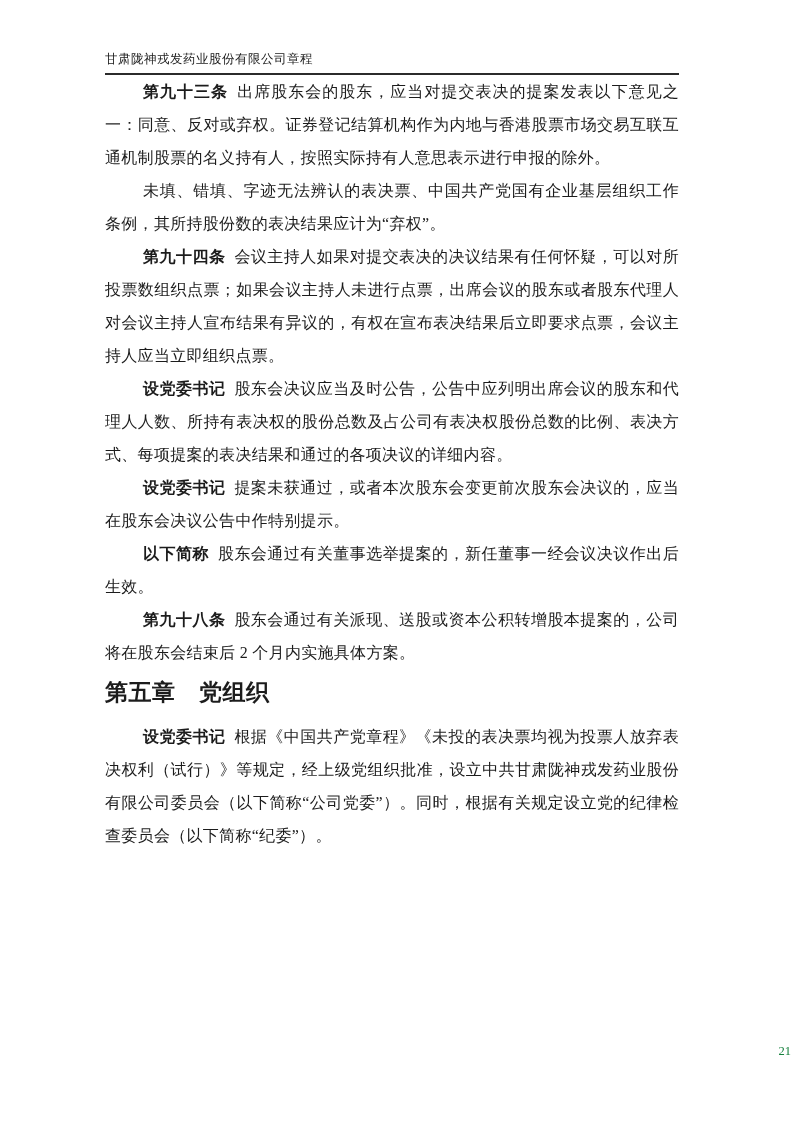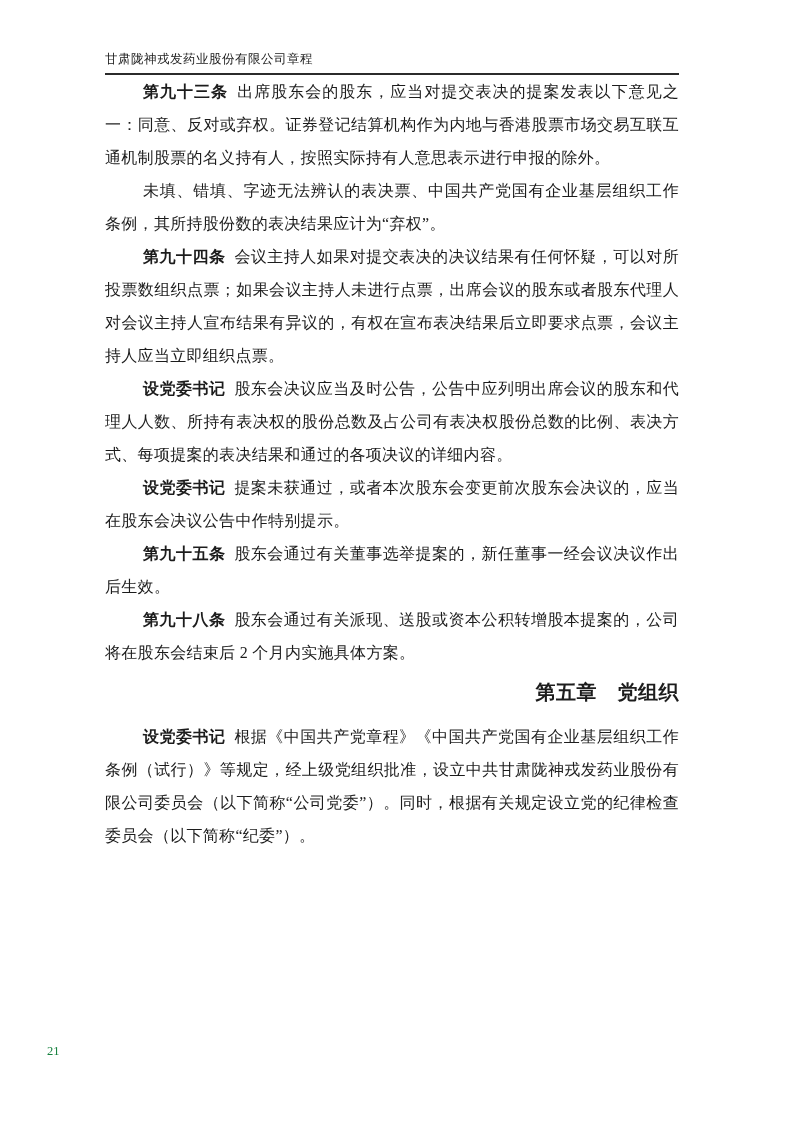--- a/index.html
+++ b/index.html
@@ -38,33 +38,33 @@
     text-indent: 38px;
   }
   .article-label {
     font-weight: bold;
   }
   .article-label:not(:empty) {
     margin-right: 9px;
   }
   .chapter-heading {
     margin: 7px 0 11px 0;
-    font-size: 20px;
+    font-size: 23px;
     font-weight: bold;
     line-height: 33px;
-    text-align: right;
+    text-align: left;
     text-indent: 0;
     letter-spacing: 0.5px;
   }
   .page-footer .page-number {
     position: absolute;
     left: 0;
     right: 0;
     bottom: 63px;
-    text-align: left;
+    text-align: right;
     font-size: 12.5px;
     color: #15803d;
     padding-left: 44px;
   }
 </style>
 </head>
 <body>
 
 <div class="page">
 
@@ -88,31 +88,31 @@
 
     <p class="para">
       <span class="article-label">设党委书记</span><span>股东会决议应当及时公告，公告中应列明出席会议的股东和代理人人数、所持有表决权的股份总数及占公司有表决权股份总数的比例、表决方式、每项提案的表决结果和通过的各项决议的详细内容。</span>
     </p>
 
     <p class="para">
       <span class="article-label">设党委书记</span><span>提案未获通过，或者本次股东会变更前次股东会决议的，应当在股东会决议公告中作特别提示。</span>
     </p>
 
     <p class="para">
-      <span class="article-label">第九十五条</span><span>股东会通过有关董事选举提案的，新任董事一经会议决议作出后生效。</span>
+      <span class="article-label">以下简称</span><span>股东会通过有关董事选举提案的，新任董事一经会议决议作出后生效。</span>
     </p>
 
     <p class="para">
       <span class="article-label">第九十八条</span><span>股东会通过有关派现、送股或资本公积转增股本提案的，公司将在股东会结束后 2 个月内实施具体方案。</span>
     </p>
 
     <h2 class="chapter-heading">第五章　党组织</h2>
 
     <p class="para">
-      <span class="article-label">设党委书记</span><span>根据《中国共产党章程》《中国共产党国有企业基层组织工作条例（试行）》等规定，经上级党组织批准，设立中共甘肃陇神戎发药业股份有限公司委员会（以下简称“公司党委”）。同时，根据有关规定设立党的纪律检查委员会（以下简称“纪委”）。</span>
+      <span class="article-label">设党委书记</span><span>根据《中国共产党章程》《未投的表决票均视为投票人放弃表决权利（试行）》等规定，经上级党组织批准，设立中共甘肃陇神戎发药业股份有限公司委员会（以下简称“公司党委”）。同时，根据有关规定设立党的纪律检查委员会（以下简称“纪委”）。</span>
     </p>
 
 
 
   </main>
 
   <footer class="page-footer">
     <div class="page-number">21</div>
   </footer>
 

